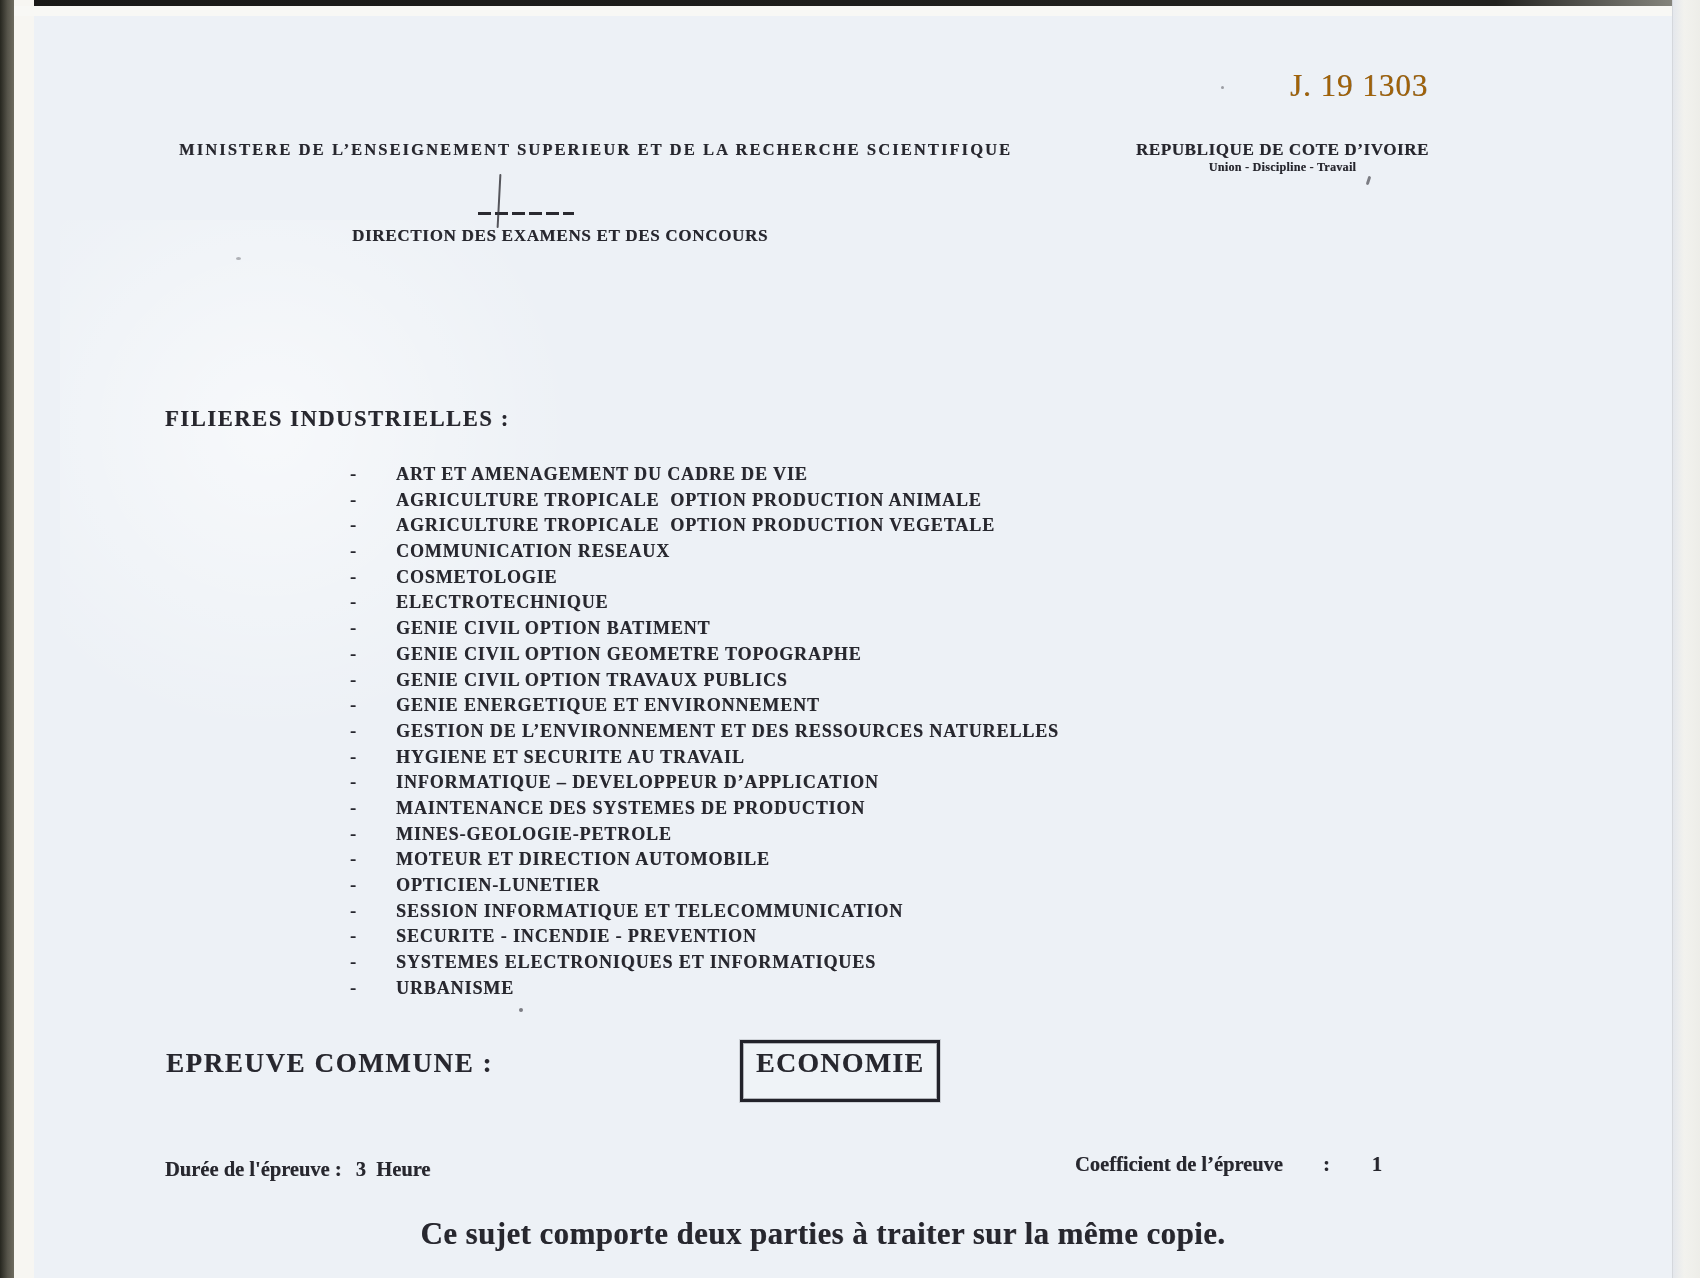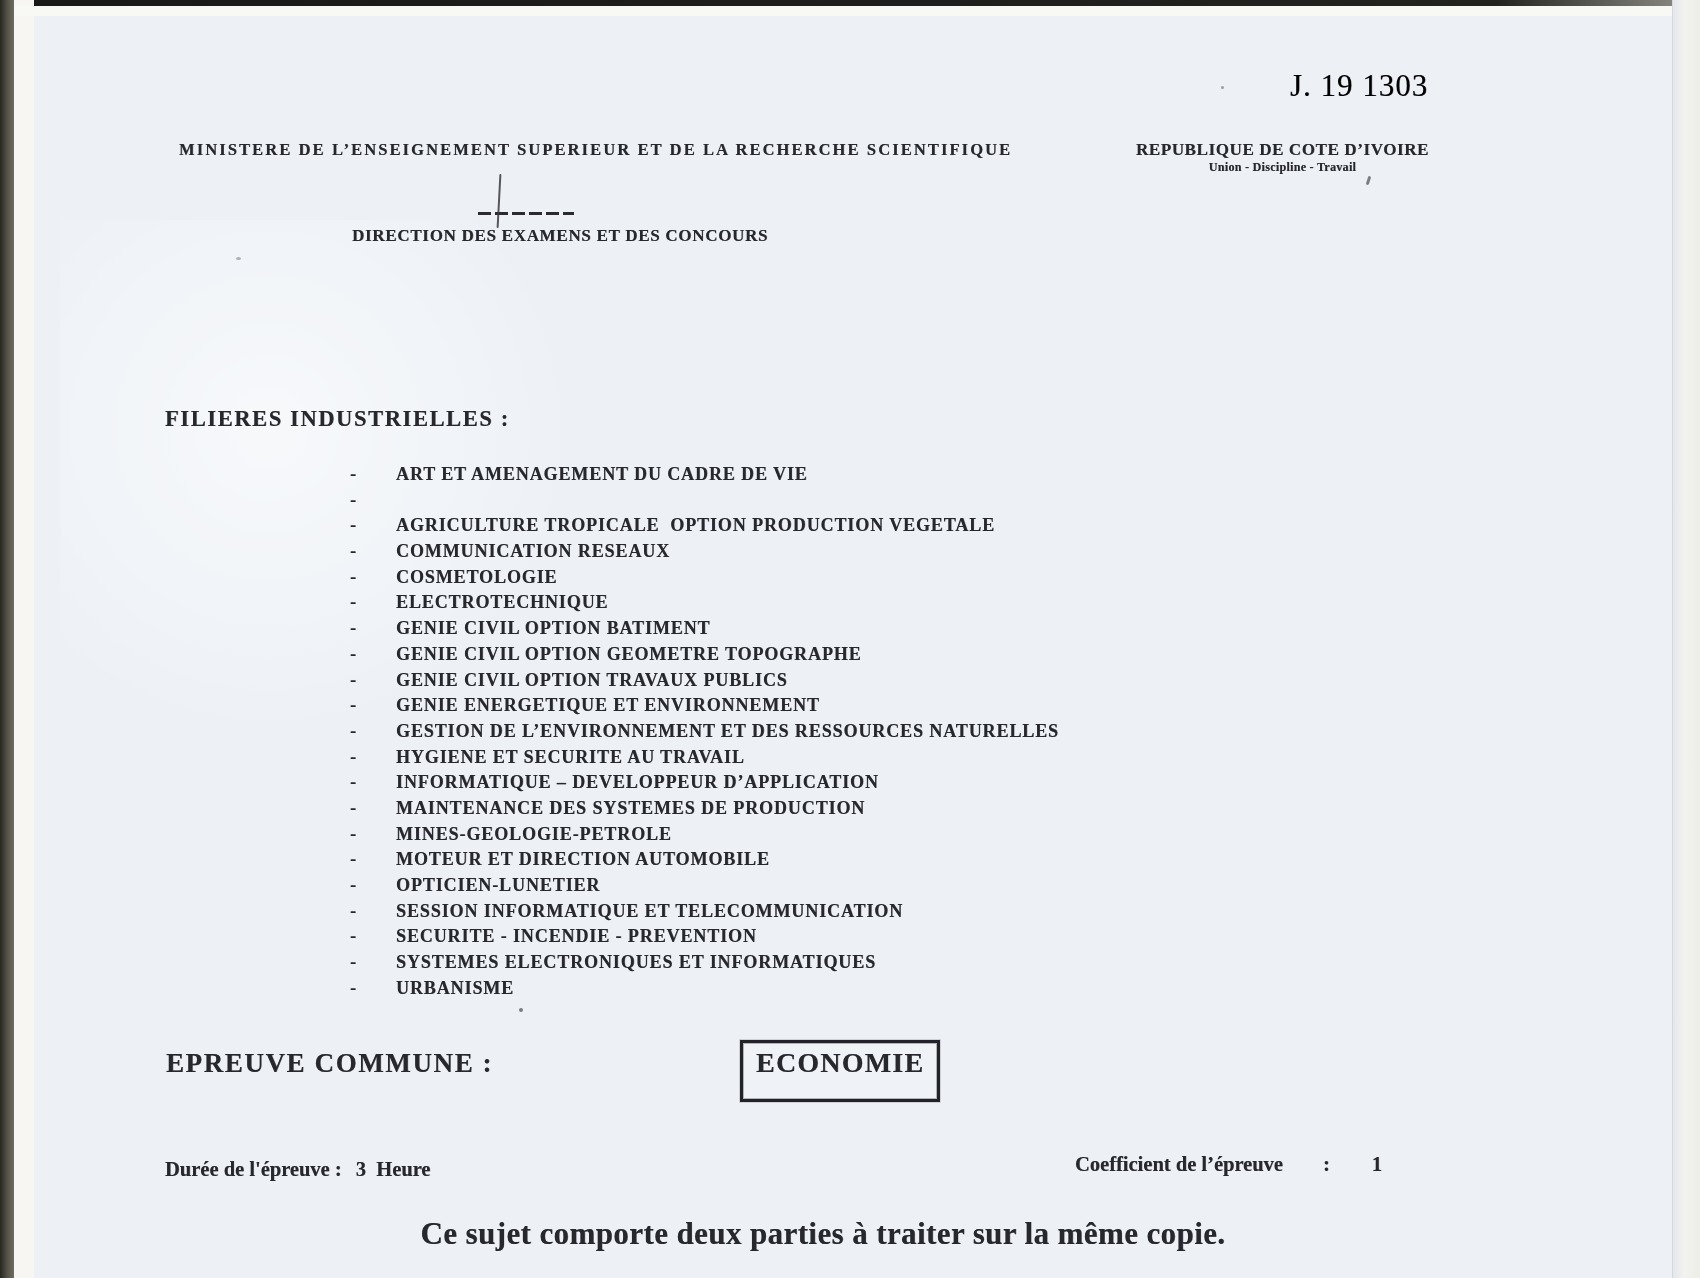--- a/index.html
+++ b/index.html
@@ -18,21 +18,21 @@
   .edge-left-white{position:absolute;left:14px;top:0;width:20px;height:1278px;background:#f7f6f2;}
   .edge-right{position:absolute;left:1672px;top:0;width:28px;height:1278px;
     background:linear-gradient(to right,#e4e7ec 0%,#f2f2ee 40%,#ededE8 100%);border-left:1px solid #d4d7dc;}
   .sheen{position:absolute;left:60px;top:220px;width:520px;height:520px;pointer-events:none;
     background:radial-gradient(ellipse at 40% 40%,rgba(255,255,255,.55),rgba(255,255,255,0) 70%);}
   
   .ink{text-shadow:.4px .4px .6px rgba(38,38,48,.5);}
   .b{font-weight:bold;}
   .pre{white-space:pre;}
 
-  .exam-code{position:absolute;left:1290px;top:68px;font-size:31px;letter-spacing:1px;color:#000000;}
+  .exam-code{position:absolute;left:1290px;top:68px;font-size:31px;letter-spacing:1px;color:#a16207;}
   .ministry{position:absolute;left:179px;top:140px;font-size:16.5px;letter-spacing:2.1px;}
   .republic-block{position:absolute;left:1125px;top:140px;width:315px;text-align:center;}
   .republic{font-size:17px;letter-spacing:.6px;}
   .motto{font-size:12px;letter-spacing:.3px;margin-top:0;}
   .sep-line{position:absolute;left:478px;top:212px;width:96px;height:3px;
     background:repeating-linear-gradient(to right,#2a2a30 0,#2a2a30 13px,rgba(0,0,0,0) 13px,rgba(0,0,0,0) 17px);}
   .pen-stroke{position:absolute;left:498px;top:174px;width:2px;height:54px;background:#3a3a40;
     transform:rotate(3deg);border-radius:2px;opacity:.85;}
   .direction{position:absolute;left:352px;top:226px;font-size:17px;letter-spacing:.7px;}
   .doc-title{position:absolute;left:479px;top:354px;font-size:23.5px;letter-spacing:.6px;}
@@ -91,20 +91,21 @@
 
   <div class="filieres-heading ink b">FILIERES INDUSTRIELLES :</div>
 
   <ul class="filieres-list">
     <li>
         <span class="dash ink">-</span>
         <span class="ink pre">ART ET AMENAGEMENT DU CADRE DE VIE</span>
       </li>
     <li>
         <span class="dash ink">-</span>
+        <span class="ink pre">AGRICULTURE TROPICALE  OPTION PRODUCTION ANIMALE</span>
       </li>
     <li>
         <span class="dash ink">-</span>
         <span class="ink pre">AGRICULTURE TROPICALE  OPTION PRODUCTION VEGETALE</span>
       </li>
     <li>
         <span class="dash ink">-</span>
         <span class="ink pre">COMMUNICATION RESEAUX</span>
       </li>
     <li>

